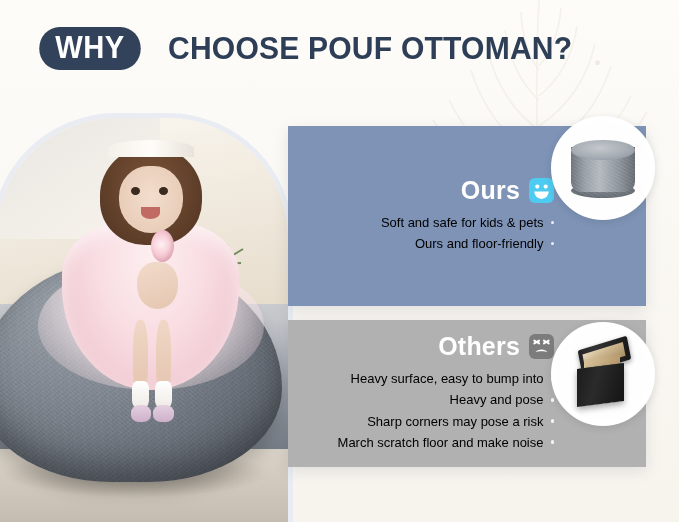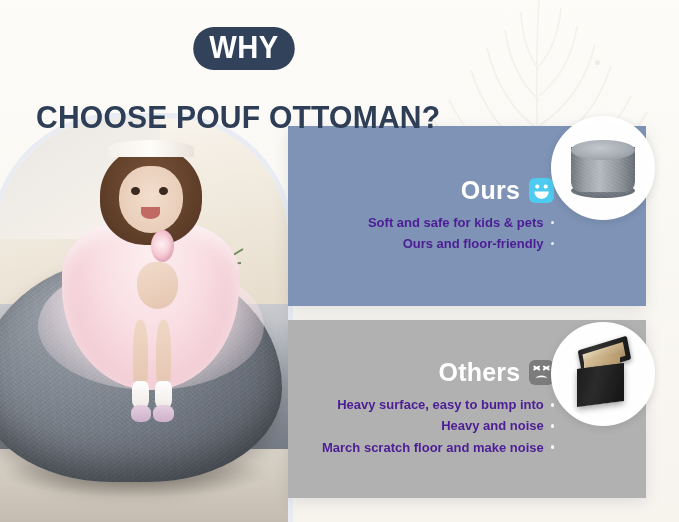--- a/index.html
+++ b/index.html
@@ -21,23 +21,22 @@
   
   .palm{
     position:absolute;right:-30px;top:-40px;width:330px;height:260px;
     opacity:.5;pointer-events:none;
   }
   .palm svg{width:100%;height:100%;display:block;}
 
   
   .header{
     position:absolute;left:36px;top:27px;
-    display:flex;align-items:center;gap:32px;
+    display:flex;align-items:center;gap:24px;
     z-index:5;
-    flex-direction:column;
   }
   .why-badge{
     background:#32425a;
     color:#ffffff;
     border-radius:22px;
     padding:5px 17px 7px 17px;
     font-size:31px;
     font-weight:bold;
     letter-spacing:.5px;
     line-height:1;
@@ -141,21 +140,21 @@
     position:absolute;
     display:flex;align-items:center;
     box-sizing:border-box;
   }
   .panel-ours{
     left:288px;top:126px;width:358px;height:180px;
     background:#7e93b6;
     border-radius:110px 40px 40px 40px;
   }
   .panel-others{
-    left:288px;top:320px;width:358px;height:178px;
+    left:288px;top:320px;width:358px;height:147px;
     background:#b1b1b1;
     border-radius:110px 40px 40px 40px;
   }
   .panel-body{
     flex:1;
     padding:14px 92px 14px 34px;
     text-align:right;
     box-sizing:border-box;
   }
   .panel-title-row{
@@ -169,21 +168,21 @@
     width:25px;height:25px;border-radius:6px;position:relative;flex:none;
     display:inline-block;
   }
   .emoji.happy{background:#4ecbf0;}
   .emoji.sad{background:#7c7c7c;}
   .emoji svg{position:absolute;inset:0;width:100%;height:100%;}
 
   .bullets{list-style:none;margin:0;padding:0;}
   .bullets li{
     display:flex;align-items:center;justify-content:flex-end;gap:7px;
-    color:#4c1d95;font-size:13px;font-weight:bold;line-height:1.62;
+    color:#000000;font-size:13px;font-weight:normal;line-height:1.62;
     white-space:nowrap;
   }
   .bullets .dot{
     width:3.5px;height:3.5px;border-radius:50%;
     background:rgba(255,255,255,.85);flex:none;
   }
   .panel-others .bullets .dot{background:rgba(255,255,255,.9);}
 
   
   .prod{
@@ -377,21 +376,25 @@
             <path d="M6.4 18.3 C9 14.6 16 14.6 18.6 18.3 C16 16.9 9 16.9 6.4 18.3 Z" fill="#ffffff"></path>
           </svg>
         </span>
       </div>
       <ul class="bullets">
         <li>
             <span>Heavy surface, easy to bump into</span>
             <span class="dot"></span>
           </li>
         <li>
-            <span>Heavy and noise</span>
+            <span>Heavy and pose</span>
+            <span class="dot"></span>
+          </li>
+        <li>
+            <span>Sharp corners may pose a risk</span>
             <span class="dot"></span>
           </li>
         <li>
             <span>March scratch floor and make noise</span>
             <span class="dot"></span>
           </li>
       </ul>
     </div>
   </div>
 

